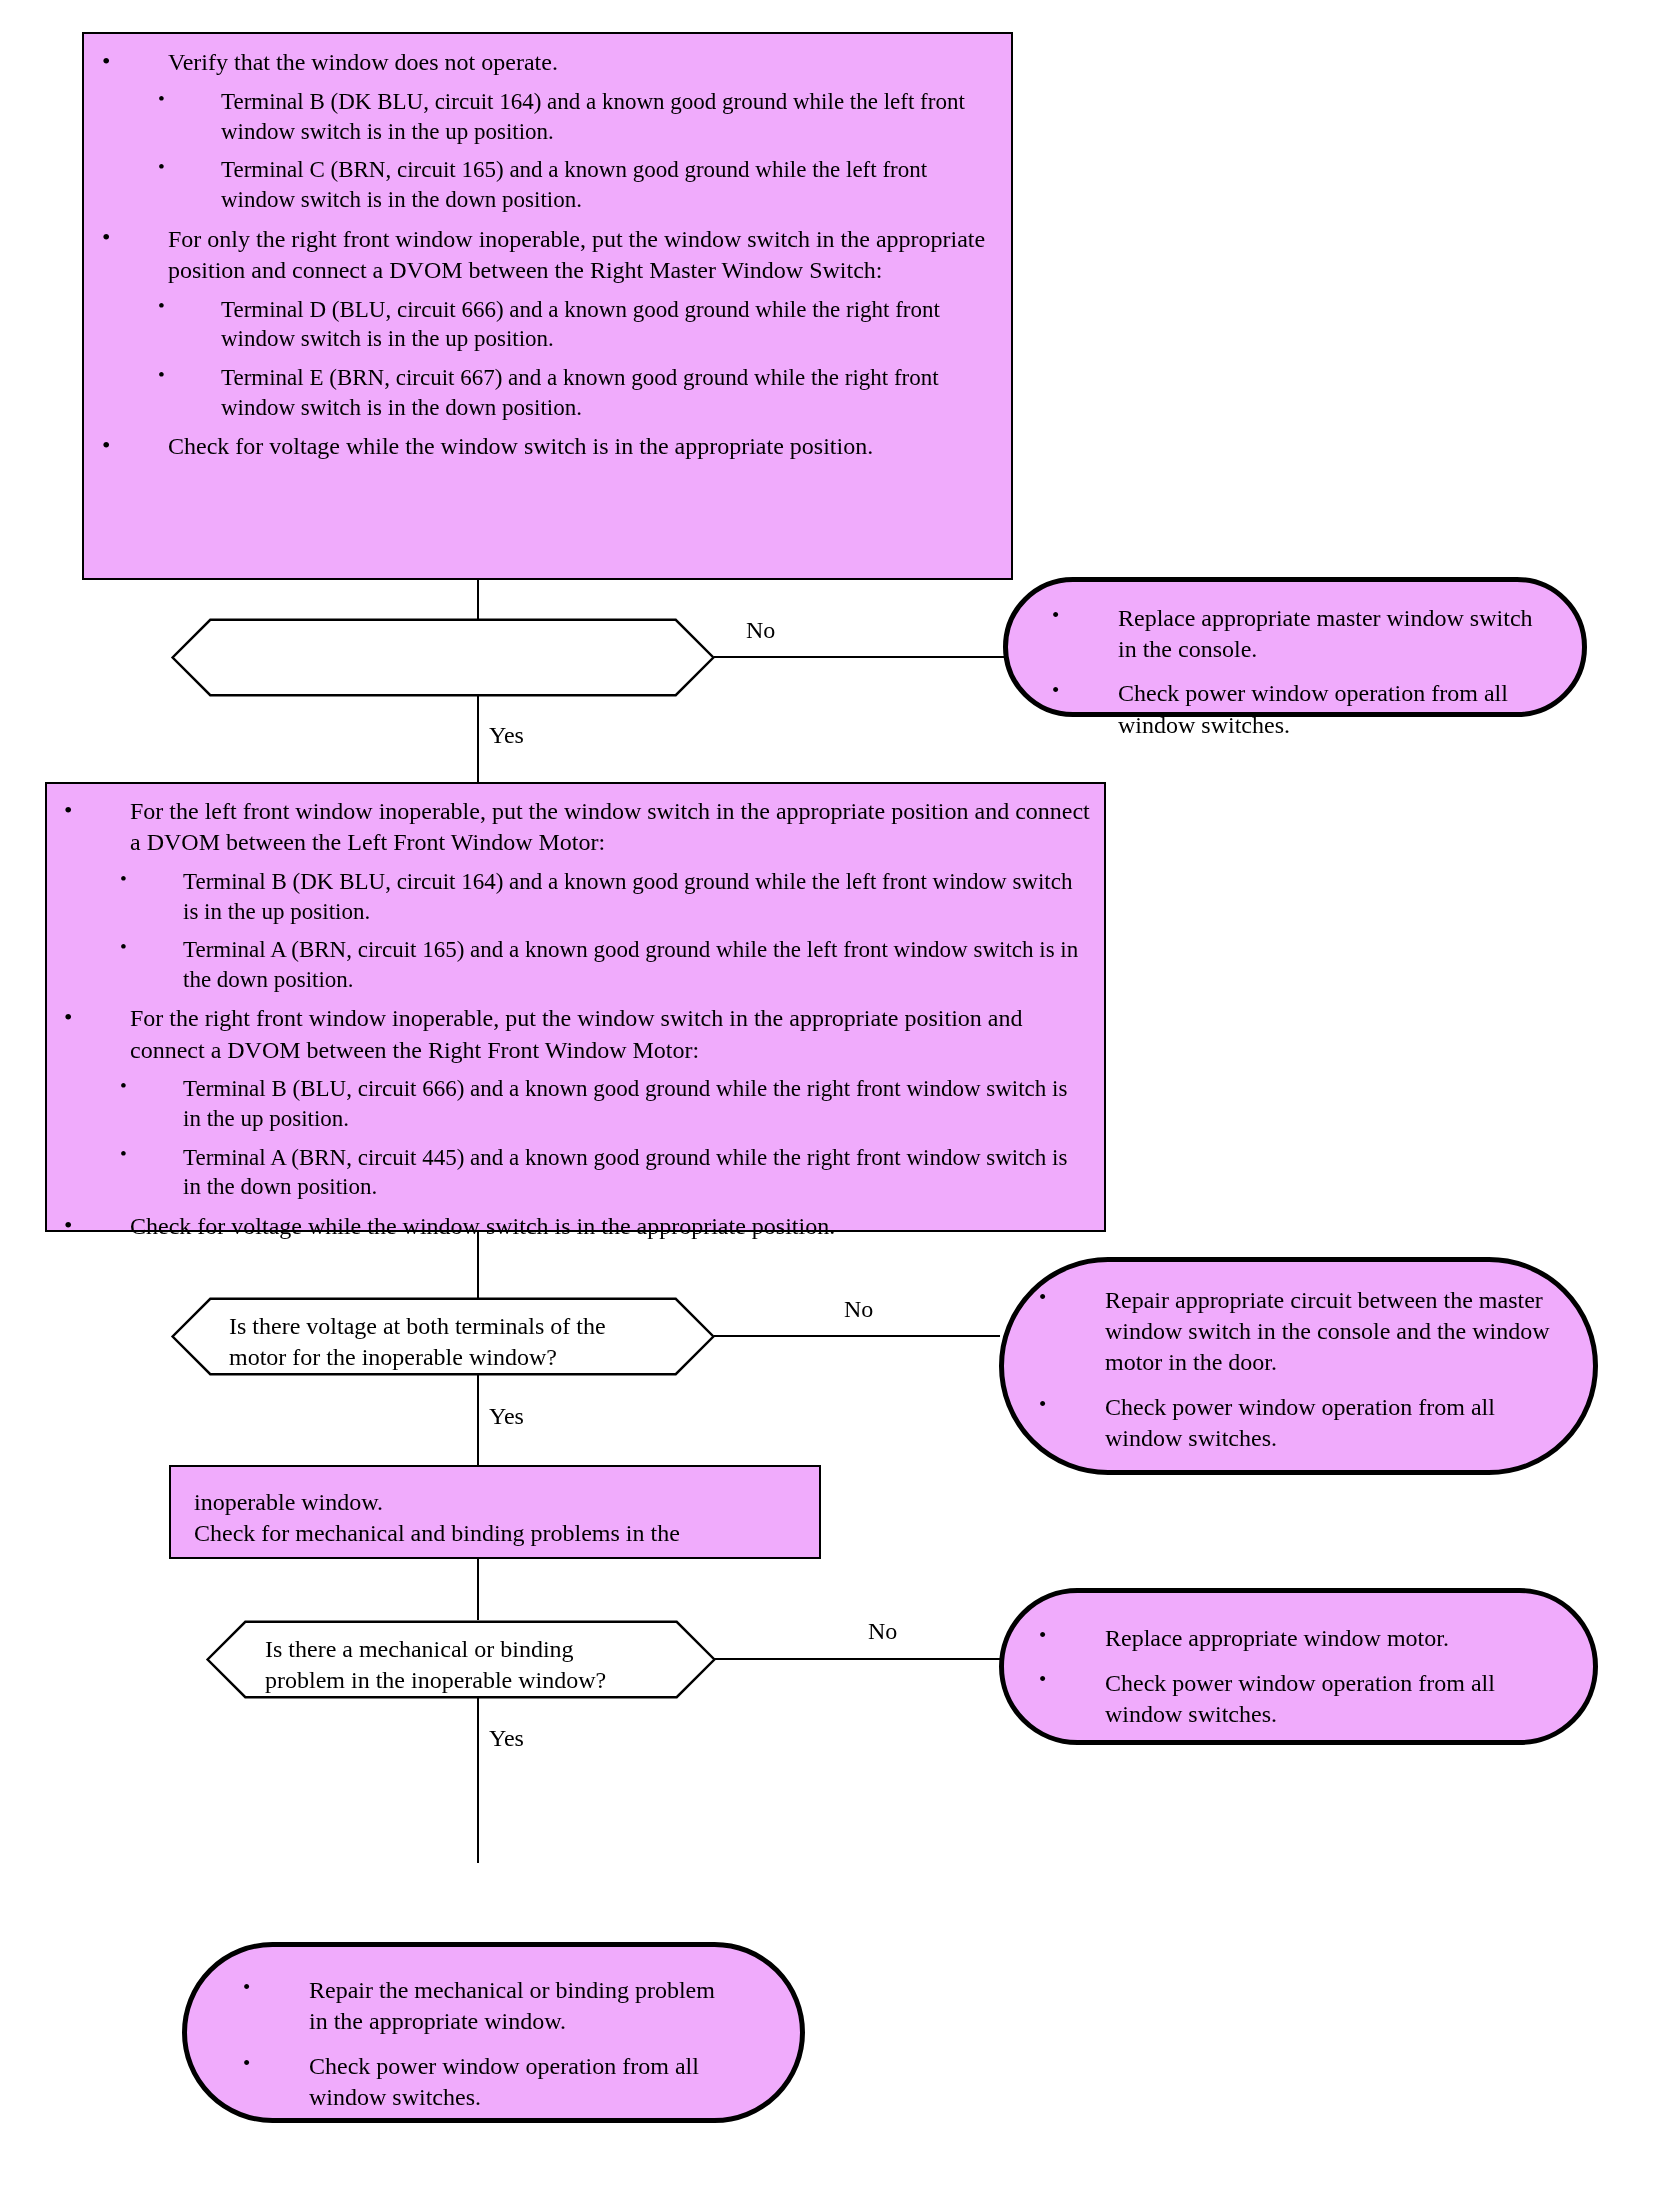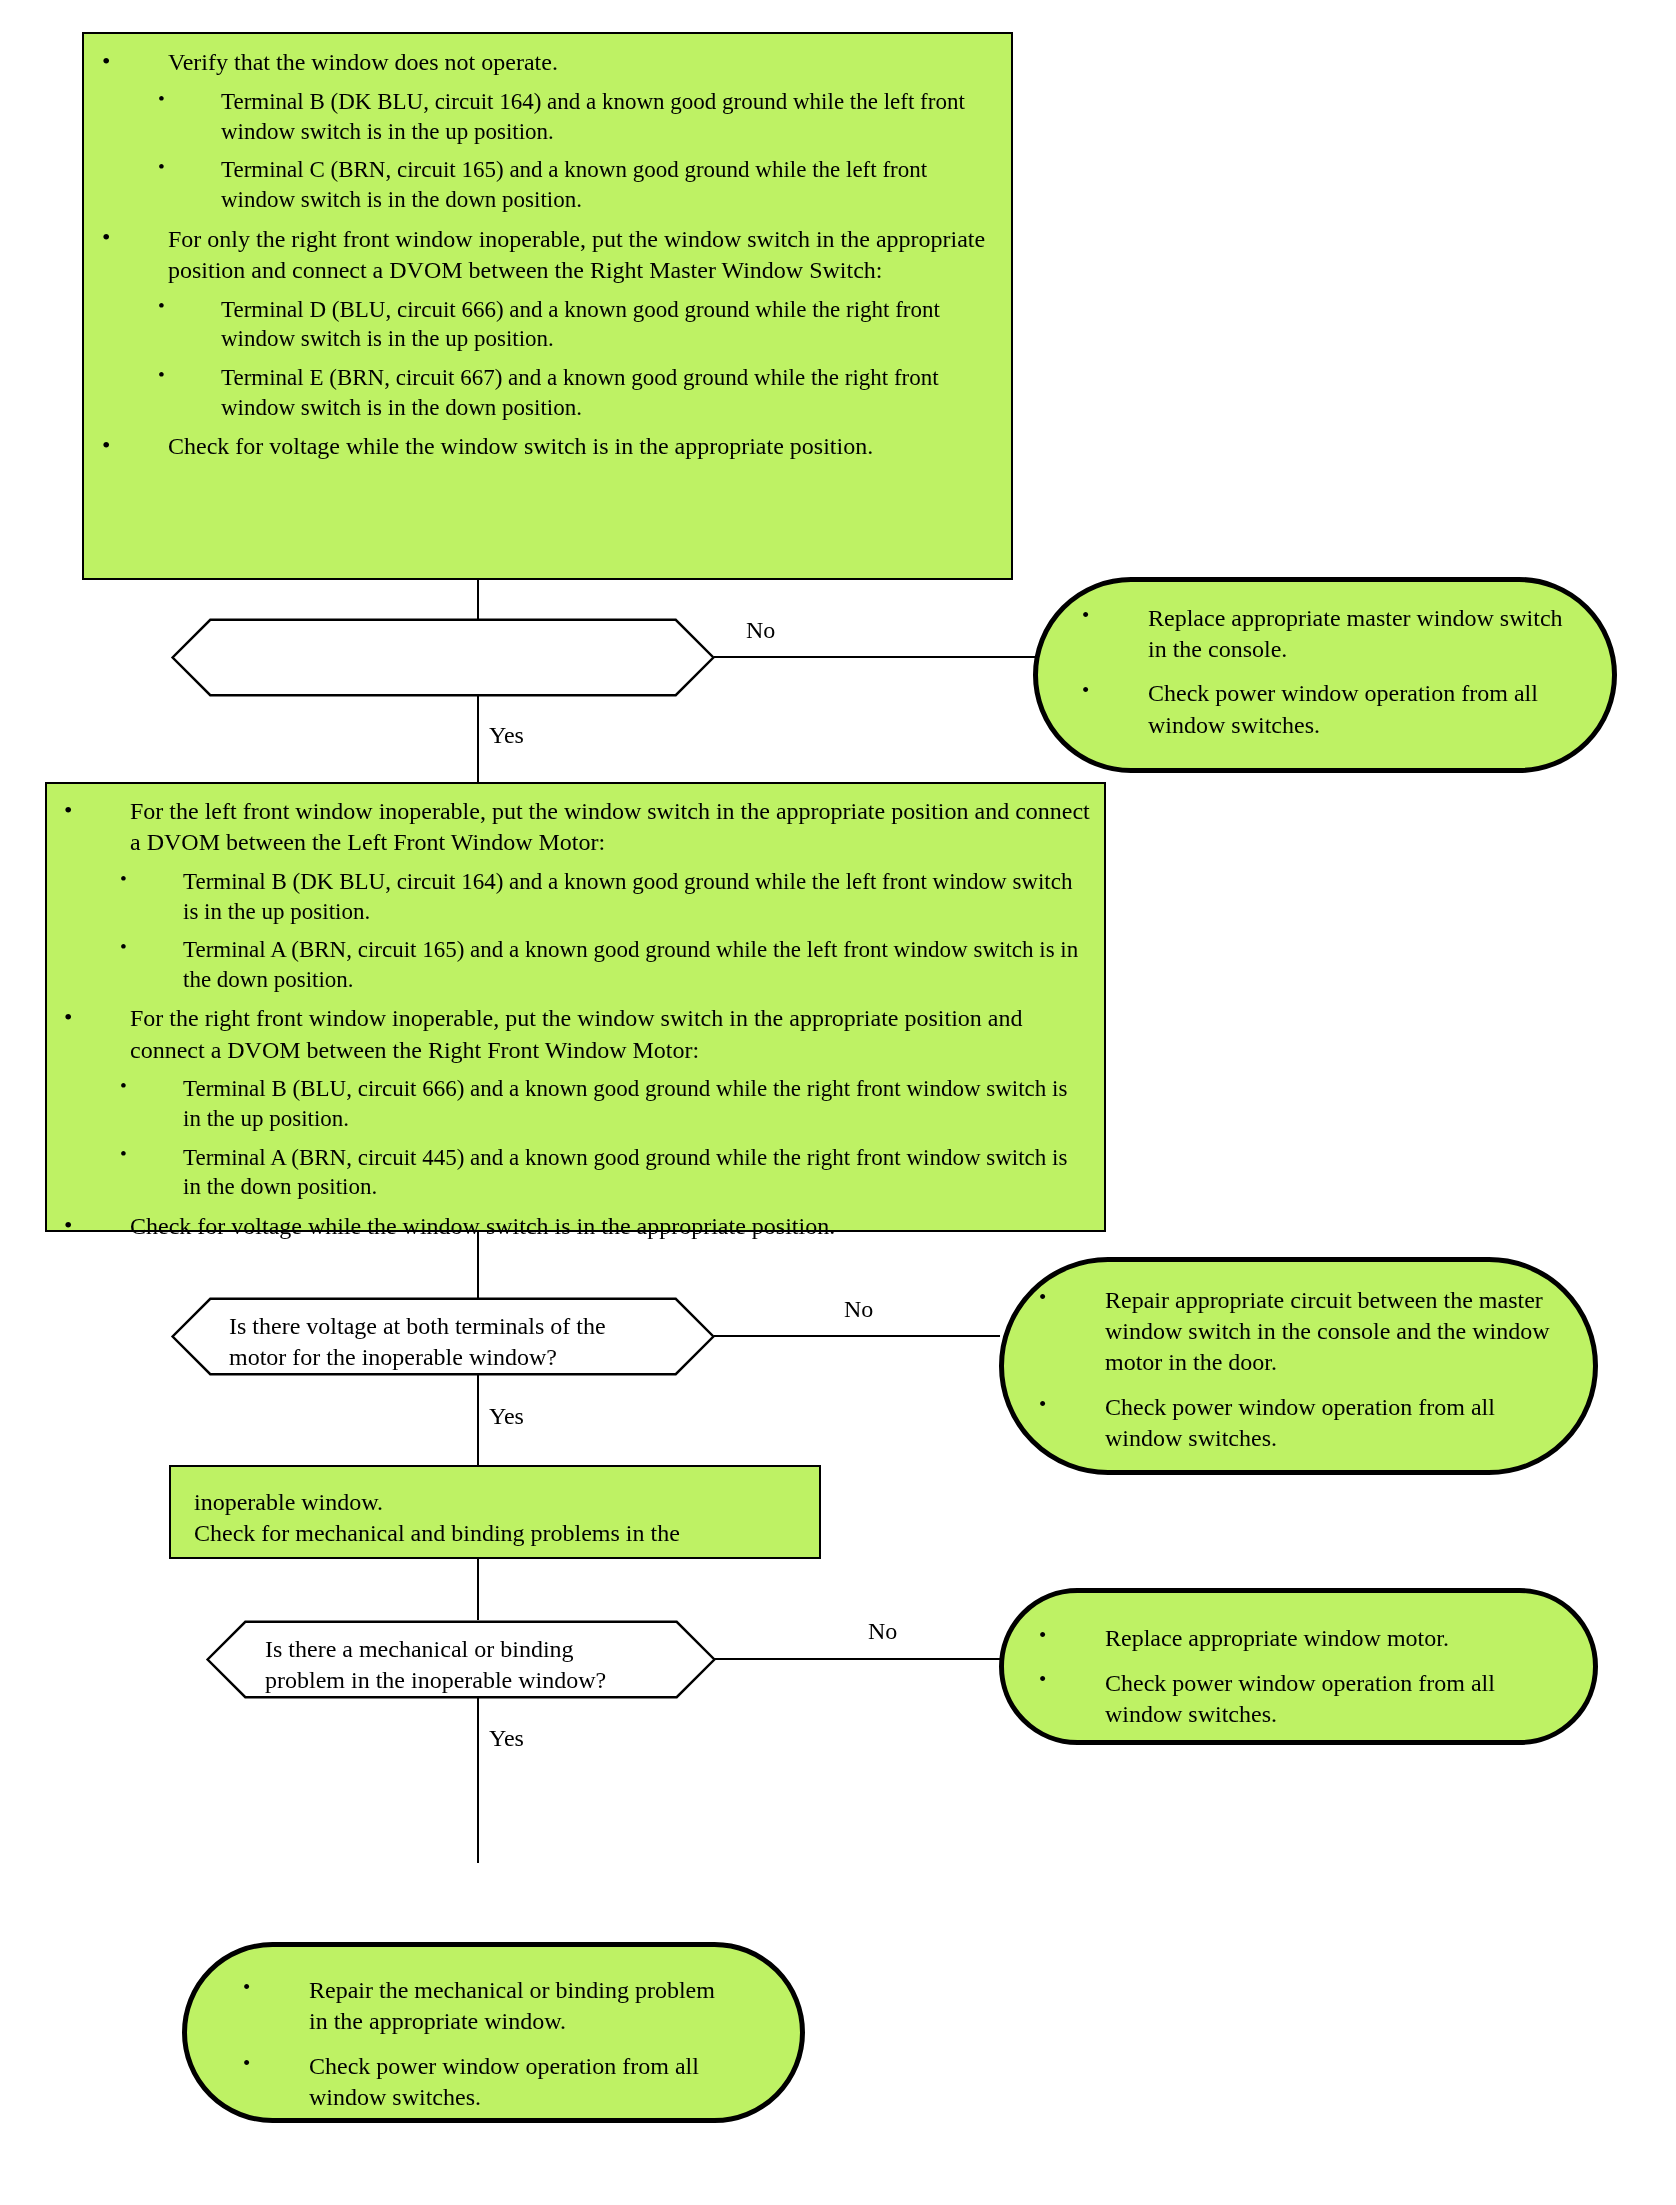--- a/index.html
+++ b/index.html
@@ -15,21 +15,21 @@
     background: #ffffff;
     font-family: "Liberation Serif", "DejaVu Serif", serif;
     color: #000000;
     overflow: hidden;
   }
 
   
   .node {
     position: absolute;
     box-sizing: border-box;
-    background: #bef264;
+    background: #f0abfc;
   }
   .proc {
     border: 2.4px solid #000000;
   }
   .term {
     border: 5.5px solid #000000;
     border-radius: 607px;
   }
 
   
@@ -151,21 +151,21 @@
       <polygon points="63,1 829,1 891,63 829,125 63,125 1,63" fill="#ffffff" stroke="#000000" stroke-width="4"></polygon>
     </svg>
   </div>
 
   <div class="hline" style="left:714px; top:656px; width:321px;"></div>
   <div class="edgelabel" style="left:746px; top:618px;">No</div>
 
   <div class="vline" style="left:477px; top:696px; height:86px;"></div>
   <div class="edgelabel" style="left:489px; top:723px;">Yes</div>
 
-  <div class="node term" style="left:1033px; top:577px; width:584px; height:196px;">
+  <div class="node term" style="left:1003px; top:577px; width:584px; height:140px;">
     <div class="txt" style="left:44px; top:20.7px; width:498px;">
       <span class="bullet bt">Replace appropriate master window switch in the console.</span>
       <span class="bullet bt">Check power window operation from all window switches.</span>
     </div>
   </div>
 
   <div class="node proc" style="left:45px; top:782px; width:1061px; height:450px;">
     <div class="txt" style="left:17px; top:12px; width:1027px;">
       <span class="bullet b1">For the left front window inoperable, put the window switch  in the appropriate position and connect a DVOM between the Left Front Window Motor:</span>
       <span class="bullet b2">Terminal B (DK BLU, circuit 164) and a known good ground while the left front window switch is in the up position.</span>

